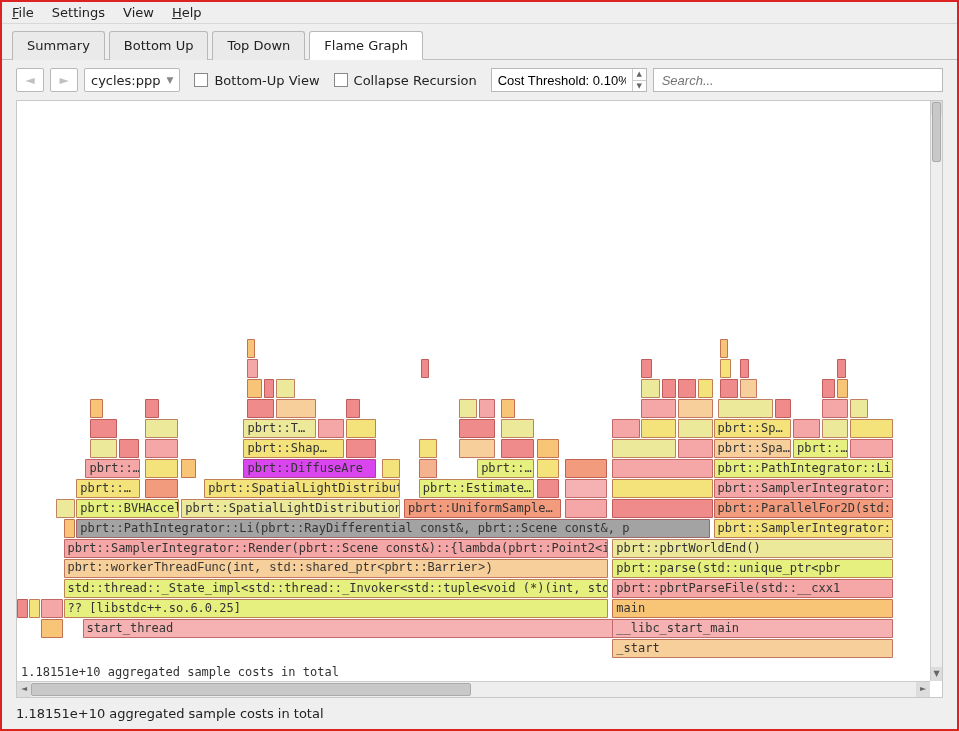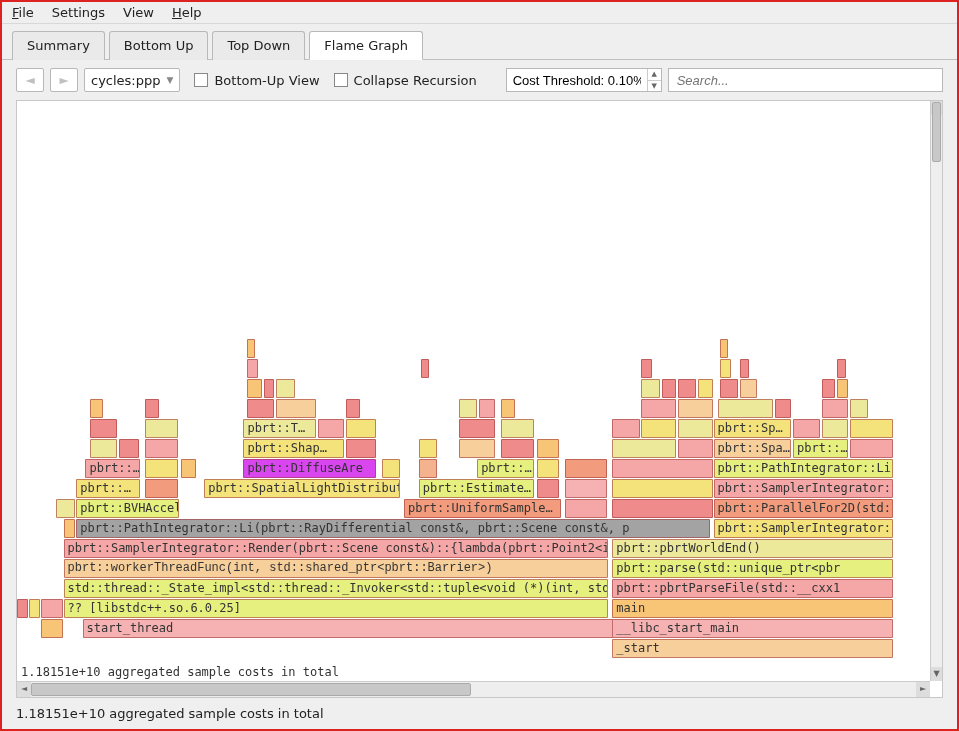--- a/index.html
+++ b/index.html
@@ -71,21 +71,21 @@
       <span class="arrow">▼</span>
     </div>
     <label class="lbl">
         <span class="chk"></span>
         <span>Bottom-Up View</span>
       </label>
     <label class="lbl">
         <span class="chk"></span>
         <span>Collapse Recursion</span>
       </label>
-    <div class="spin" style="margin-left:23px">
+    <div class="spin" style="margin-left:8px">
       <input value="Cost Threshold: 0.10%" style="">
       <div class="arrows">
           <div>▲</div>
           <div>▼</div>
         </div>
     </div>
     <div class="search">
       <input placeholder="Search..." style="">
     </div>
   </div>
@@ -121,20 +121,21 @@
             <div class="cell" style="left: 65.2%; width: 30.8%; background: rgb(236, 233, 154);">pbrt::pbrtWorldEnd()</div>
           </div>
           <div class="row" style="bottom: 120px;">
             <div class="cell" style="left: 5.1%; width: 1.2%; background: rgb(248, 197, 119);"></div>
             <div class="cell" style="left: 6.5%; width: 69.4%; background: #a3a3a3;">pbrt::PathIntegrator::Li(pbrt::RayDifferential const&amp;, pbrt::Scene const&amp;, p</div>
             <div class="cell" style="left: 76.3%; width: 19.7%; background: rgb(243, 227, 122);">pbrt::SamplerIntegrator::Rende</div>
           </div>
           <div class="row" style="bottom: 140px;">
             <div class="cell" style="left: 4.3%; width: 2%; background: rgb(236, 233, 154);"></div>
             <div class="cell" style="left: 6.5%; width: 11.2%; background: rgb(229, 240, 126);">pbrt::BVHAccel:</div>
+            <div class="cell" style="left: 18%; width: 24%; background: rgb(236, 233, 154);">pbrt::SpatialLightDistribution</div>
             <div class="cell" style="left: 42.4%; width: 17.2%; background: rgb(242, 155, 125);">pbrt::UniformSample…</div>
             <div class="cell" style="left: 60%; width: 4.6%; background: rgb(245, 167, 167);"></div>
             <div class="cell" style="left: 65.2%; width: 11%; background: rgb(239, 139, 139);"></div>
             <div class="cell" style="left: 76.3%; width: 19.7%; background: rgb(242, 155, 125);">pbrt::ParallelFor2D(std::fun</div>
           </div>
           <div class="row" style="bottom: 160px;">
             <div class="cell" style="left: 6.5%; width: 7%; background: rgb(243, 227, 122);">pbrt::…</div>
             <div class="cell" style="left: 14%; width: 3.6%; background: rgb(242, 155, 125);"></div>
             <div class="cell" style="left: 20.5%; width: 21.5%; background: rgb(243, 227, 122);">pbrt::SpatialLightDistributi</div>
             <div class="cell" style="left: 44%; width: 12.6%; background: rgb(229, 240, 126);">pbrt::Estimate…</div>

